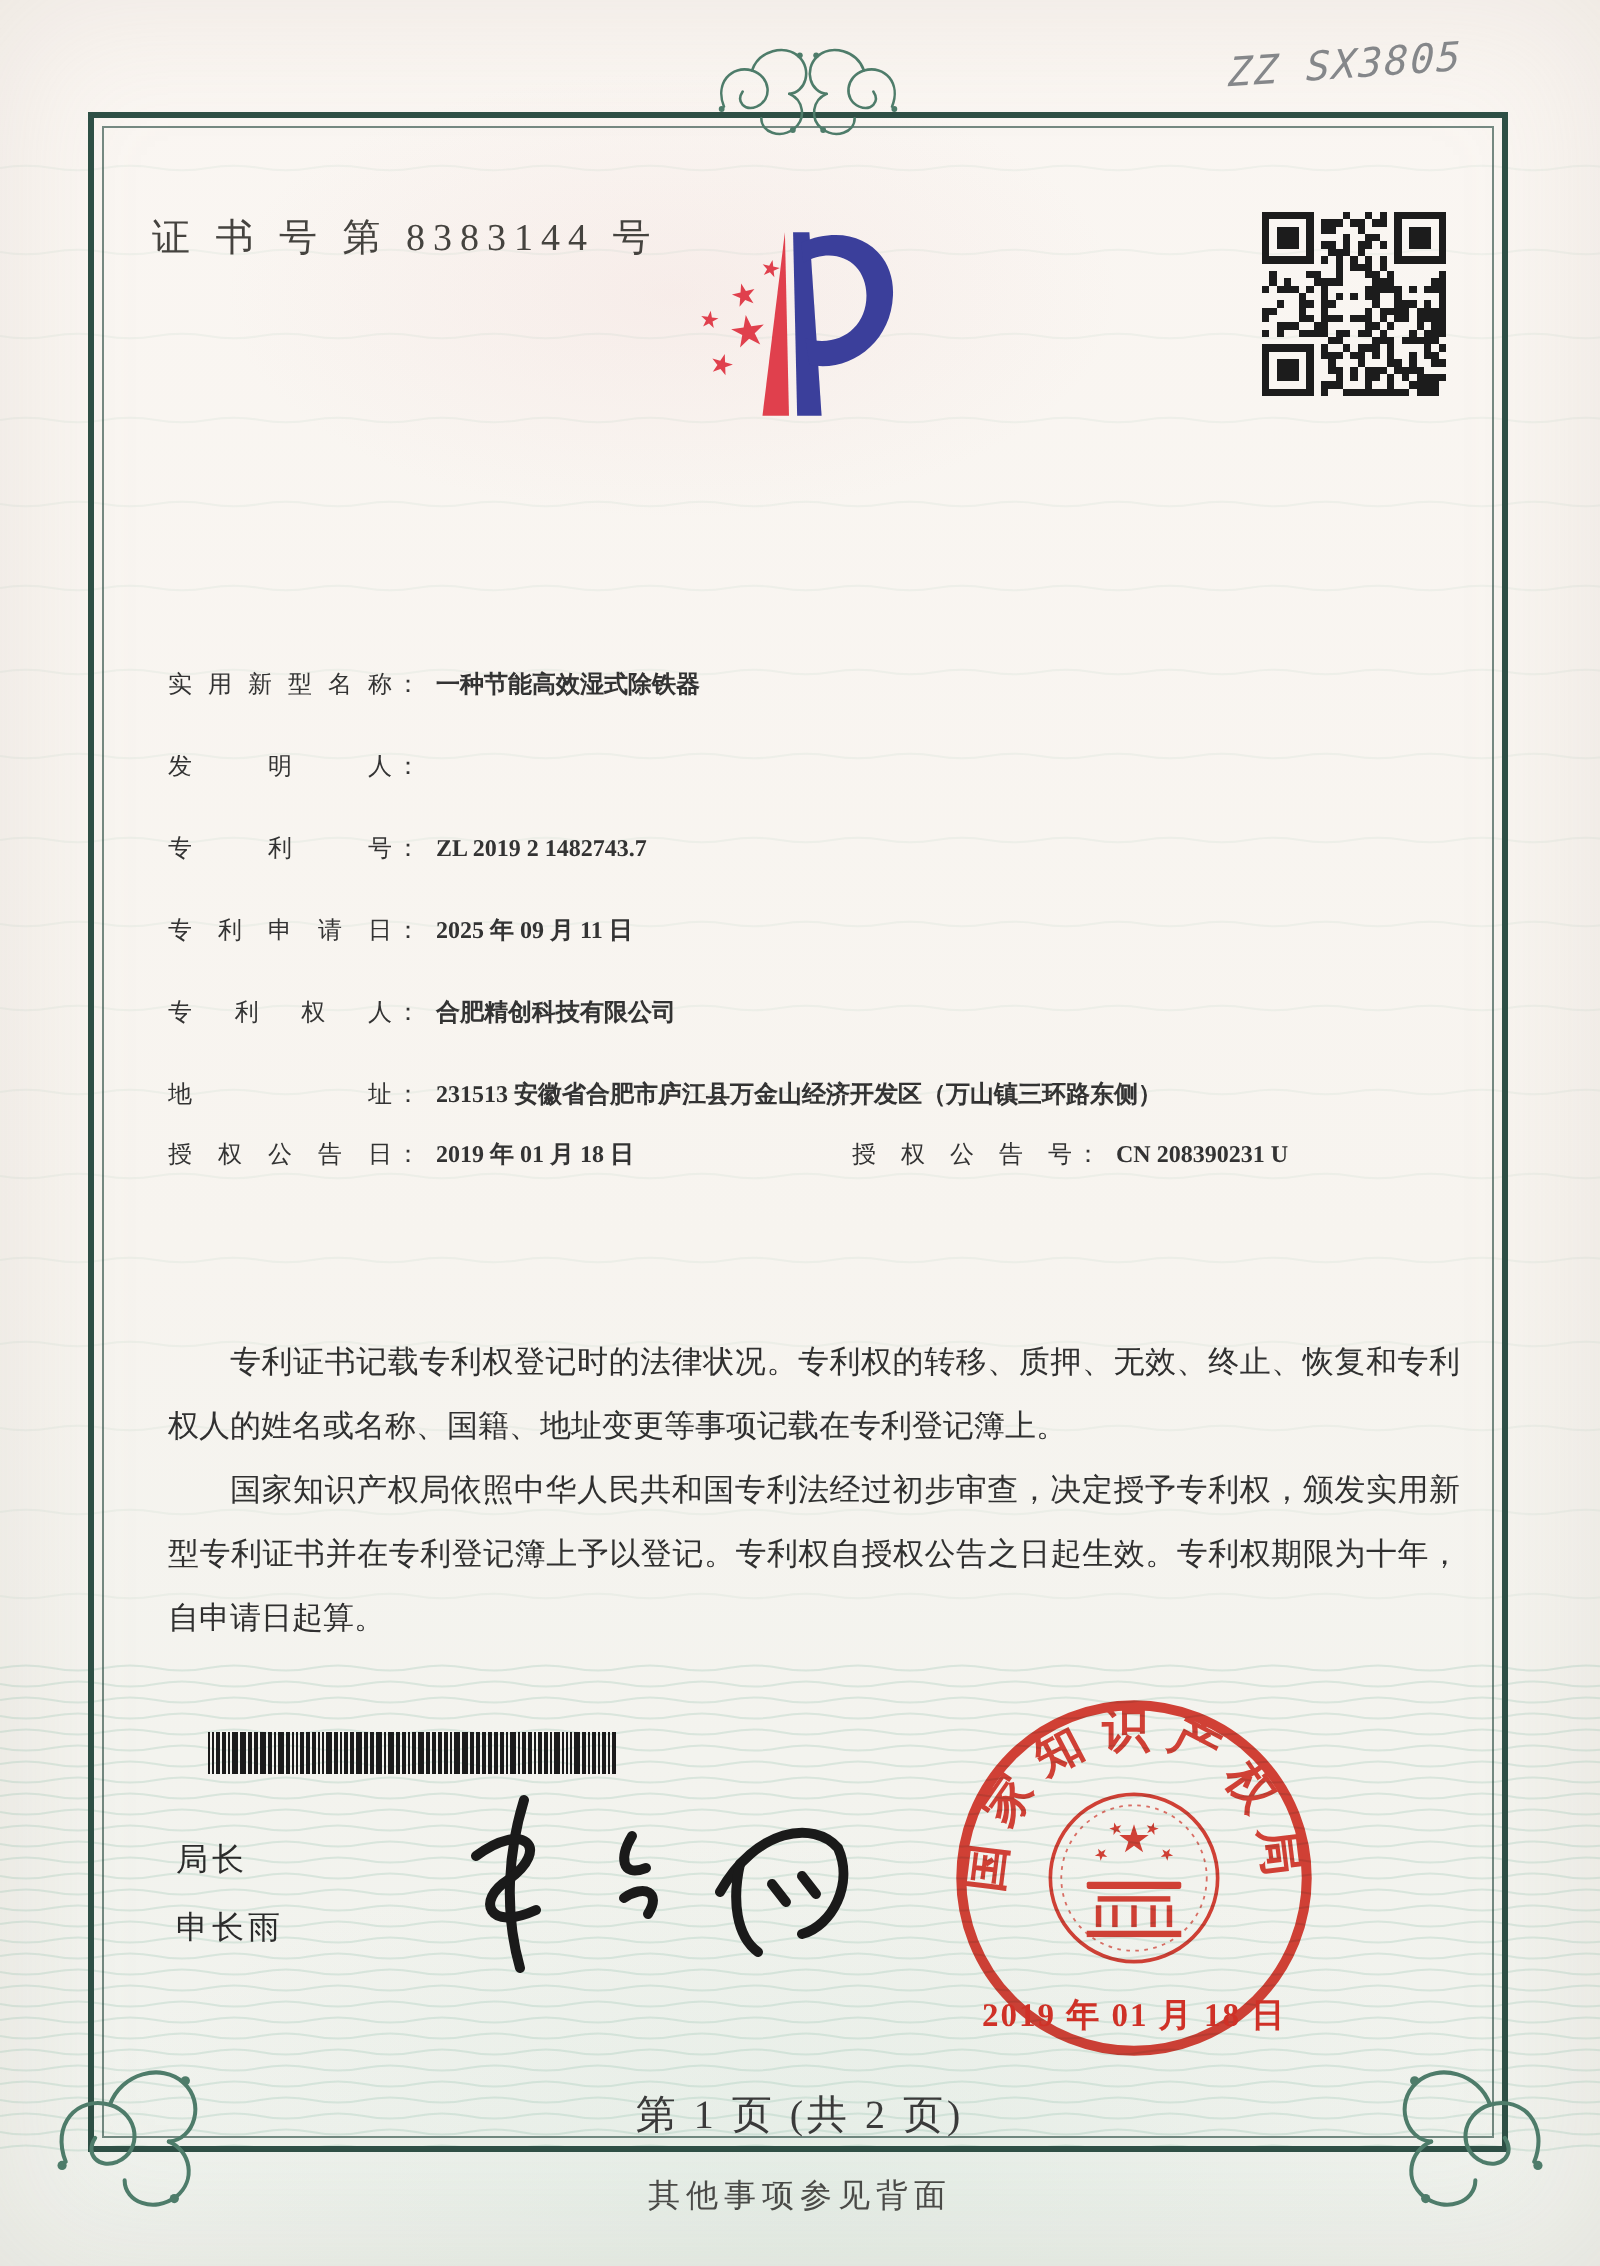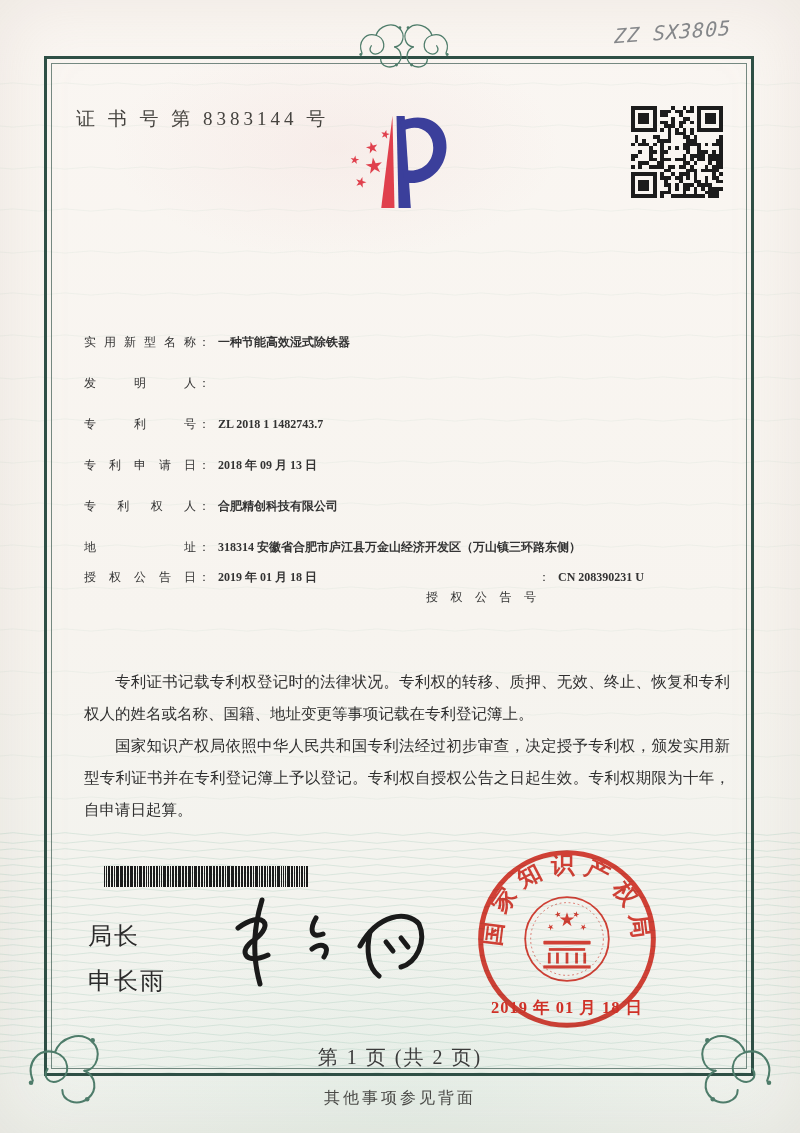--- a/index.html
+++ b/index.html
@@ -26,32 +26,32 @@
     letter-spacing:4px;color:#45433f;}
   svg.logo{position:absolute;left:336px;top:110px;width:118px;height:104px;z-index:3;}
   .qr{position:absolute;left:631px;top:106px;width:92px;height:92px;z-index:3;}
   .qr svg{width:100%;height:100%;shape-rendering:crispEdges;}
   .title{position:absolute;left:0;right:0;top:234px;z-index:3;margin:0;text-align:center;
     font-size:42px;letter-spacing:11px;font-weight:600;color:#242424;}
   .fields{position:absolute;left:84px;top:334px;width:648px;z-index:3;}
   .frow{display:flex;font-size:12px;line-height:1.42;margin-bottom:24px;color:#333;}
   .frow.addr{margin-bottom:13px;}
   .flabel{flex:none;width:112px;text-align:justify;text-align-last:justify;}
-  .flabel2{flex:none;width:110px;margin-left:12px;text-align:justify;text-align-last:justify;margin-top:20px;}
+  .flabel2{flex:none;width:110px;margin-left:12px;text-align:justify;text-align-last:justify;}
   .fcolon{flex:none;padding:0 8px 0 2px;}
   .fvalue{flex:1;font-weight:bold;}
   .fvalue-fix{flex:none;width:196px;}
   .fvalue-addr{flex:none;width:504px;}
   .body-text{position:absolute;left:84px;top:666px;width:646px;z-index:3;
     font-size:15.5px;line-height:2.06;text-align:justify;color:#303030;}
   .body-text p{margin:0;text-indent:2em;}
   .barcode{position:absolute;left:104px;top:866px;width:206px;height:21px;z-index:3;}
   .barcode i{position:absolute;top:0;bottom:0;background:#1b1b1b;}
   .sig-block{position:absolute;left:88px;top:920px;z-index:3;
-    font-family:Liberation Sans, sans-serif;font-size:24px;color:#2b2b2b;}
+    font-family:Liberation Sans, sans-serif;font-size:16px;color:#2b2b2b;}
   .sig-block div{margin-bottom:13px;letter-spacing:2px;}
   svg.signature{position:absolute;left:210px;top:884px;width:238px;height:116px;z-index:4;}
   svg.seal{position:absolute;left:467px;top:839px;width:200px;height:200px;z-index:4;
     mix-blend-mode:multiply;opacity:.95;}
   .seal-date{position:absolute;left:478px;top:997px;width:178px;z-index:4;text-align:center;
     color:#cf3127;font-size:16.5px;font-weight:600;letter-spacing:1px;}
   .page-indicator{position:absolute;left:0;right:0;top:1044px;z-index:3;text-align:center;
     font-size:20px;letter-spacing:2px;color:#3a3a3a;}
   .footer-note{position:absolute;left:0;right:0;top:1088px;z-index:3;text-align:center;
     font-size:16px;letter-spacing:3px;color:#4a4a47;}
@@ -507,36 +507,36 @@
         <span class="fcolon">：</span>
         <span class="fvalue">一种节能高效湿式除铁器</span>
     </div>
     <div class="frow">
       <span class="flabel">发明人</span>
         <span class="fcolon">：</span>
     </div>
     <div class="frow">
       <span class="flabel">专利号</span>
         <span class="fcolon">：</span>
-        <span class="fvalue">ZL 2018 1 1482743.7</span>
+        <span class="fvalue">ZL 2019 2 1482743.7</span>
     </div>
     <div class="frow">
       <span class="flabel">专利申请日</span>
         <span class="fcolon">：</span>
-        <span class="fvalue">2018 年 09 月 13 日</span>
+        <span class="fvalue">2025 年 09 月 11 日</span>
     </div>
     <div class="frow">
       <span class="flabel">专利权人</span>
         <span class="fcolon">：</span>
         <span class="fvalue">合肥精创科技有限公司</span>
     </div>
     <div class="frow addr">
       <span class="flabel">地址</span>
         <span class="fcolon">：</span>
-        <span class="fvalue fvalue-addr">318314 安徽省合肥市庐江县万金山经济开发区（万山镇三环路东侧）</span>
+        <span class="fvalue fvalue-addr">231513 安徽省合肥市庐江县万金山经济开发区（万山镇三环路东侧）</span>
     </div>
     <div class="frow">
       <span class="flabel">授权公告日</span>
         <span class="fcolon">：</span>
         <span class="fvalue fvalue-fix">2019 年 01 月 18 日</span>
       <span class="flabel2">授权公告号</span>
         <span class="fcolon">：</span>
         <span class="fvalue">CN 208390231 U</span>
     </div>
   </div>

